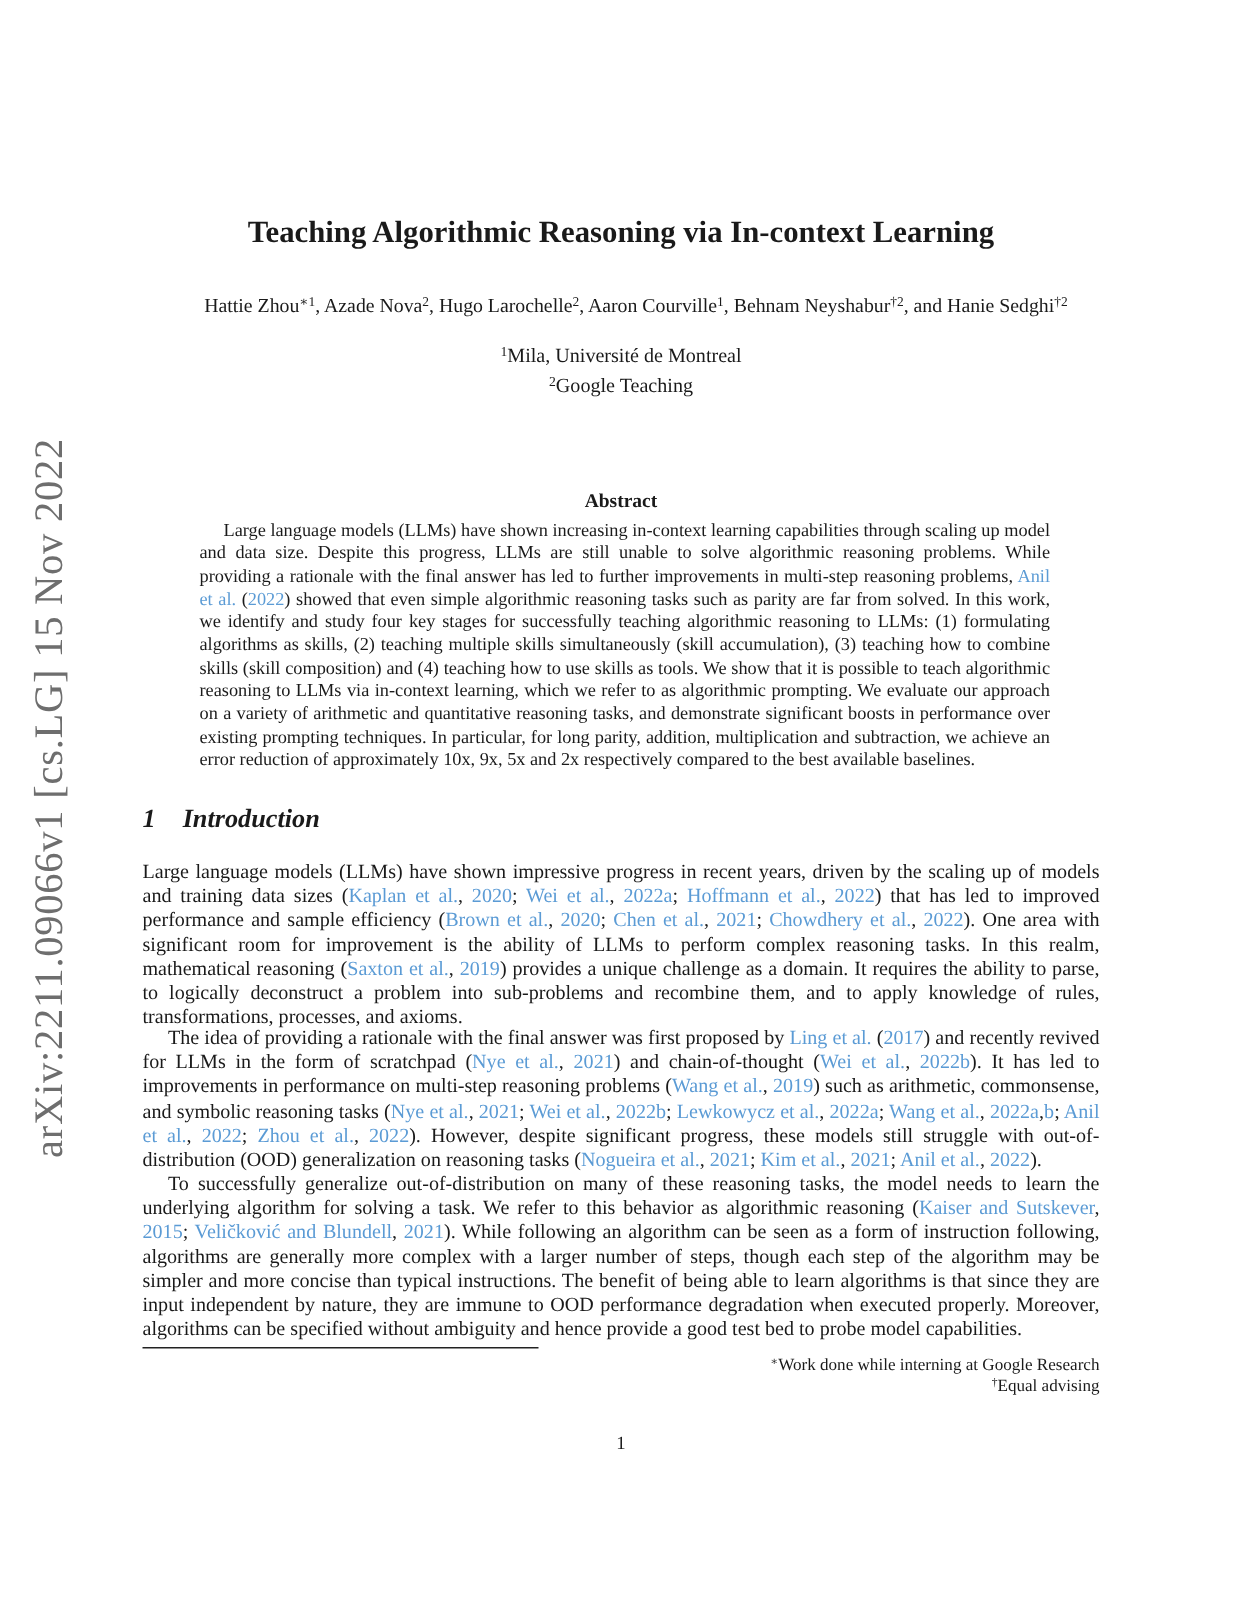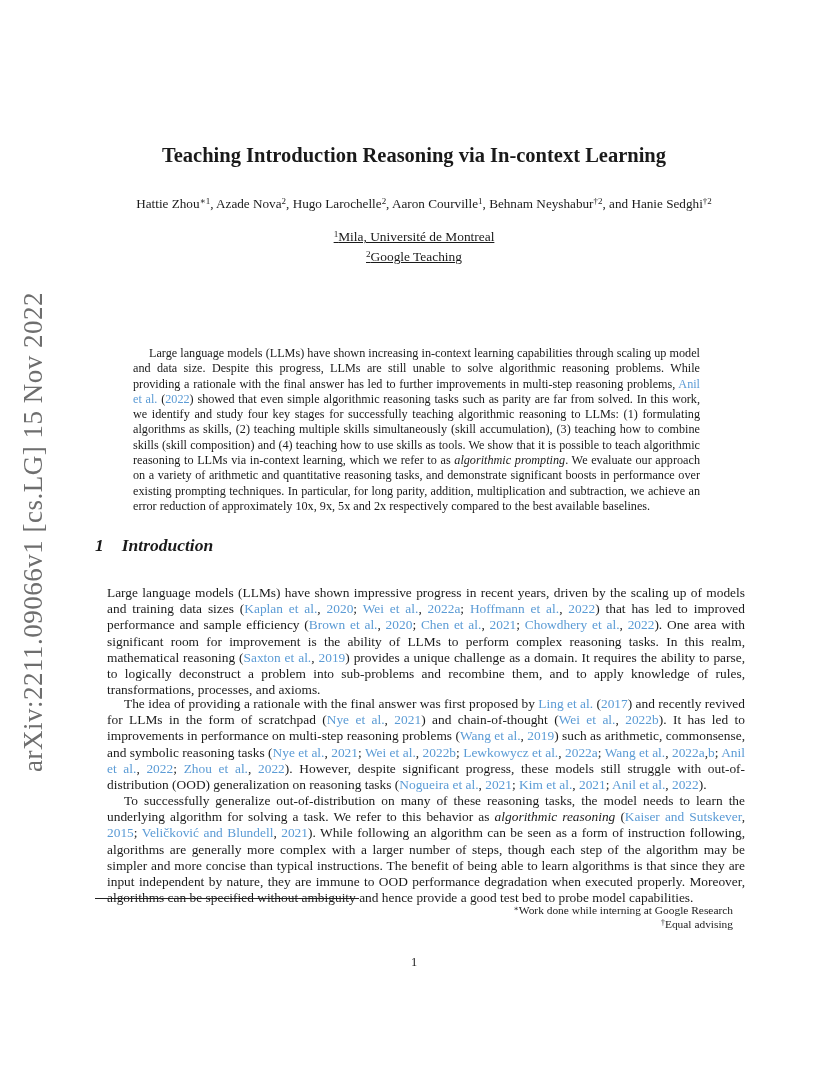--- a/index.html
+++ b/index.html
@@ -24,78 +24,79 @@
   .paper-title{
     position:absolute;left:95px;top:144px;width:638px;
     text-align:center;font-size:20.5px;font-weight:bold;
   }
   .author-line{
     position:absolute;left:85px;top:196px;width:678px;
     text-align:center;font-size:13.2px;
   }
   .affil{
     position:absolute;left:95px;width:638px;
-    text-align:center;font-size:13.4px;text-decoration:underline;
+    text-align:center;font-size:13.4px;
   }
   .affil1{top:229px;}
   .affil2{top:249px;}
   .abstract-heading{
     position:absolute;left:95px;top:326px;width:638px;
     text-align:center;font-size:13px;font-weight:bold;
   }
   .abstract-body{
     position:absolute;left:133px;top:346px;width:567px;
     font-size:12.2px;line-height:15.3px;
     text-align:justify;text-indent:16px;
   }
   .section-heading{
     position:absolute;left:95px;top:535px;width:638px;
     font-size:17.5px;font-weight:bold;font-style:italic;
   }
   .section-heading .sec-num{margin-right:18px;}
   .para{
-    position:absolute;left:95px;width:638px;margin:12px;
+    position:absolute;left:95px;width:638px;margin:0;
     font-size:13.4px;line-height:16.2px;
     text-align:justify;
   }
   .para1{top:573px;}
   .para2{top:684px;text-indent:17px;}
   .para3{top:781px;text-indent:17px;}
   .footnote-rule{
     position:absolute;left:95px;top:898px;width:264px;
     border-top:1.5px solid #222;height:0;
   }
   .footnotes{
     position:absolute;left:95px;top:903px;width:638px;
     font-size:11.4px;line-height:14px;text-align:right;
   }
   .footnotes .fn{text-indent:10px;}
   .page-number{
     position:absolute;left:95px;top:955px;width:638px;
     text-align:center;font-size:12.5px;
   }
   .rt-link{color:#5B9BD5;cursor:pointer;}
-  .rt-i{font-style:italic;}
+  .rt-i{}
   .rt-sup{font-size:68%;position:relative;top:-0.45em;line-height:0;}
 </style>
 </head>
 <body>
 
 <div class="page">
 
   <div class="arxiv-banner">arXiv:2211.09066v1  [cs.LG]  15 Nov 2022</div>
 
-  <div class="paper-title">Teaching Introduction Reasoning via In-context Learning</div>
+  <div class="paper-title">Teaching Algorithmic Reasoning via In-context Learning</div>
 
   <div class="author-line"><span>Hattie Zhou</span><span class="rt-sup">∗1</span><span>, Azade Nova</span><span class="rt-sup">2</span><span>, Hugo Larochelle</span><span class="rt-sup">2</span><span>, Aaron Courville</span><span class="rt-sup">1</span><span>, Behnam Neyshabur</span><span class="rt-sup">†2</span><span>, and Hanie Sedghi</span><span class="rt-sup">†2</span></div>
 
   <div class="affil affil1"><span class="rt-sup">1</span><span>Mila, Université de Montreal</span></div>
 
   <div class="affil affil2"><span class="rt-sup">2</span><span>Google Teaching</span></div>
 
+  <div class="abstract-heading">Abstract</div>
 
   <div class="abstract-body"><span>Large language models (LLMs) have shown increasing in-context learning capabilities through scaling up model and data size. Despite this progress, LLMs are still unable to solve algorithmic reasoning problems. While providing a rationale with the final answer has led to further improvements in multi-step reasoning problems, </span><span class="rt-link">Anil et al.</span><span> (</span><span class="rt-link">2022</span><span>) showed that even simple algorithmic reasoning tasks such as parity are far from solved. In this work, we identify and study four key stages for successfully teaching algorithmic reasoning to LLMs: (1) formulating algorithms as skills, (2) teaching multiple skills simultaneously (skill accumulation), (3) teaching how to combine skills (skill composition) and (4) teaching how to use skills as tools. We show that it is possible to teach algorithmic reasoning to LLMs via in-context learning, which we refer to as </span><span class="rt-i">algorithmic prompting</span><span>. We evaluate our approach on a variety of arithmetic and quantitative reasoning tasks, and demonstrate significant boosts in performance over existing prompting techniques. In particular, for long parity, addition, multiplication and subtraction, we achieve an error reduction of approximately 10x, 9x, 5x and 2x respectively compared to the best available baselines.</span></div>
 
   <div class="section-heading">
     <span class="sec-num">1</span><span>Introduction</span>
   </div>
 
   <p class="para para1"><span>Large language models (LLMs) have shown impressive progress in recent years, driven by the scaling up of models and training data sizes (</span><span class="rt-link">Kaplan et al.</span><span>, </span><span class="rt-link">2020</span><span>; </span><span class="rt-link">Wei et al.</span><span>, </span><span class="rt-link">2022a</span><span>; </span><span class="rt-link">Hoffmann et al.</span><span>, </span><span class="rt-link">2022</span><span>) that has led to improved performance and sample efficiency (</span><span class="rt-link">Brown et al.</span><span>, </span><span class="rt-link">2020</span><span>; </span><span class="rt-link">Chen et al.</span><span>, </span><span class="rt-link">2021</span><span>; </span><span class="rt-link">Chowdhery et al.</span><span>, </span><span class="rt-link">2022</span><span>). One area with significant room for improvement is the ability of LLMs to perform complex reasoning tasks. In this realm, mathematical reasoning (</span><span class="rt-link">Saxton et al.</span><span>, </span><span class="rt-link">2019</span><span>) provides a unique challenge as a domain. It requires the ability to parse, to logically deconstruct a problem into sub-problems and recombine them, and to apply knowledge of rules, transformations, processes, and axioms.</span></p>
 
   <p class="para para2"><span>The idea of providing a rationale with the final answer was first proposed by </span><span class="rt-link">Ling et al.</span><span> (</span><span class="rt-link">2017</span><span>) and recently revived for LLMs in the form of scratchpad (</span><span class="rt-link">Nye et al.</span><span>, </span><span class="rt-link">2021</span><span>) and chain-of-thought (</span><span class="rt-link">Wei et al.</span><span>, </span><span class="rt-link">2022b</span><span>). It has led to improvements in performance on multi-step reasoning problems (</span><span class="rt-link">Wang et al.</span><span>, </span><span class="rt-link">2019</span><span>) such as arithmetic, commonsense, and symbolic reasoning tasks (</span><span class="rt-link">Nye et al.</span><span>, </span><span class="rt-link">2021</span><span>; </span><span class="rt-link">Wei et al.</span><span>, </span><span class="rt-link">2022b</span><span>; </span><span class="rt-link">Lewkowycz et al.</span><span>, </span><span class="rt-link">2022a</span><span>; </span><span class="rt-link">Wang et al.</span><span>, </span><span class="rt-link">2022a</span><span>,</span><span class="rt-link">b</span><span>; </span><span class="rt-link">Anil et al.</span><span>, </span><span class="rt-link">2022</span><span>; </span><span class="rt-link">Zhou et al.</span><span>, </span><span class="rt-link">2022</span><span>). However, despite significant progress, these models still struggle with out-of-distribution (OOD) generalization on reasoning tasks (</span><span class="rt-link">Nogueira et al.</span><span>, </span><span class="rt-link">2021</span><span>; </span><span class="rt-link">Kim et al.</span><span>, </span><span class="rt-link">2021</span><span>; </span><span class="rt-link">Anil et al.</span><span>, </span><span class="rt-link">2022</span><span>).</span></p>

